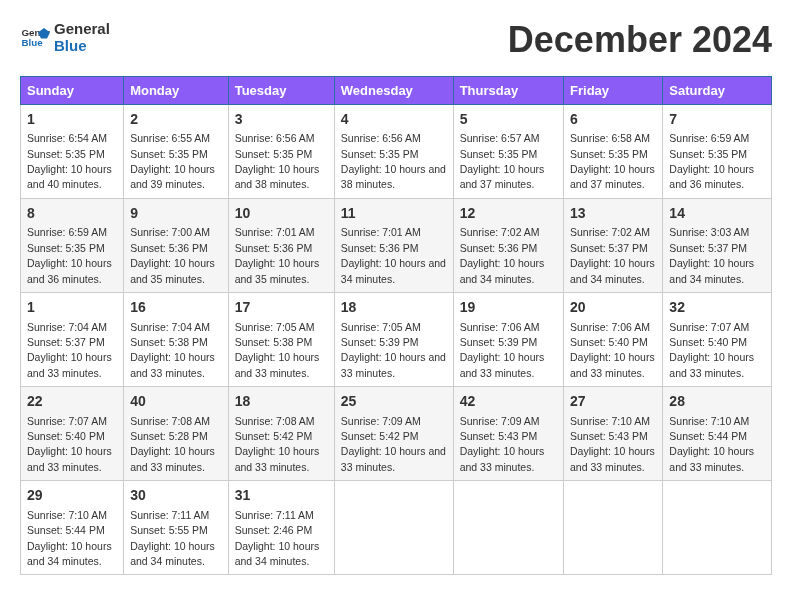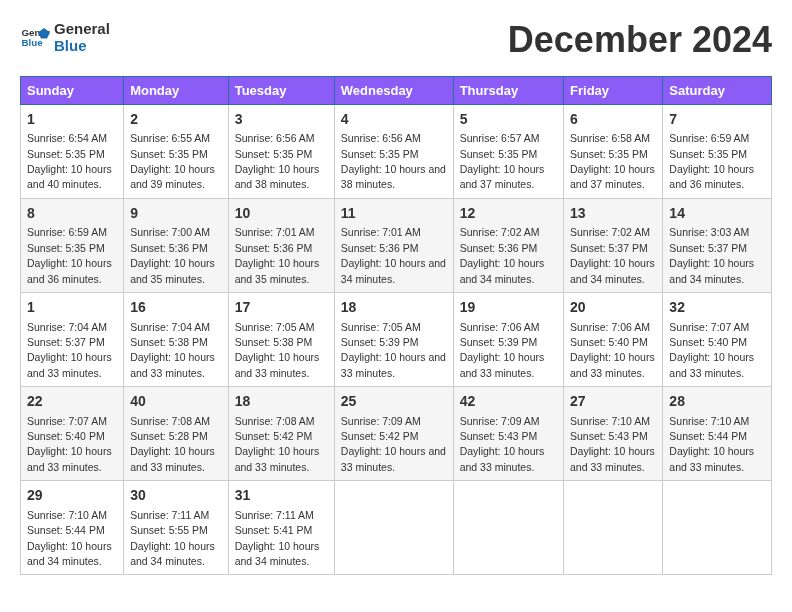--- a/index.html
+++ b/index.html
@@ -145,20 +145,20 @@
         <td><span class="day-num">40</span><span class="day-info">Sunrise: 7:08 AM</span><br><span class="day-info">Sunset: 5:28 PM</span><br><span class="day-info">Daylight: 10 hours and 33 minutes.</span></td>
         <td><span class="day-num">18</span><span class="day-info">Sunrise: 7:08 AM</span><br><span class="day-info">Sunset: 5:42 PM</span><br><span class="day-info">Daylight: 10 hours and 33 minutes.</span></td>
         <td><span class="day-num">25</span><span class="day-info">Sunrise: 7:09 AM</span><br><span class="day-info">Sunset: 5:42 PM</span><br><span class="day-info">Daylight: 10 hours and 33 minutes.</span></td>
         <td><span class="day-num">42</span><span class="day-info">Sunrise: 7:09 AM</span><br><span class="day-info">Sunset: 5:43 PM</span><br><span class="day-info">Daylight: 10 hours and 33 minutes.</span></td>
         <td><span class="day-num">27</span><span class="day-info">Sunrise: 7:10 AM</span><br><span class="day-info">Sunset: 5:43 PM</span><br><span class="day-info">Daylight: 10 hours and 33 minutes.</span></td>
         <td><span class="day-num">28</span><span class="day-info">Sunrise: 7:10 AM</span><br><span class="day-info">Sunset: 5:44 PM</span><br><span class="day-info">Daylight: 10 hours and 33 minutes.</span></td>
       </tr>
       <tr>
         <td><span class="day-num">29</span><span class="day-info">Sunrise: 7:10 AM</span><br><span class="day-info">Sunset: 5:44 PM</span><br><span class="day-info">Daylight: 10 hours and 34 minutes.</span></td>
         <td><span class="day-num">30</span><span class="day-info">Sunrise: 7:11 AM</span><br><span class="day-info">Sunset: 5:55 PM</span><br><span class="day-info">Daylight: 10 hours and 34 minutes.</span></td>
-        <td><span class="day-num">31</span><span class="day-info">Sunrise: 7:11 AM</span><br><span class="day-info">Sunset: 5:41 PM</span><br><span class="day-info">Daylight: 10 hours and 34 minutes.</span></td>
+        <td><span class="day-num">31</span><span class="day-info">Sunrise: 7:11 AM</span><br><span class="day-info">Sunset: 2:46 PM</span><br><span class="day-info">Daylight: 10 hours and 34 minutes.</span></td>
         <td class="empty"></td>
         <td class="empty"></td>
         <td class="empty"></td>
         <td class="empty"></td>
       </tr>
     </tbody>
 </table>
 
 </body></html>

